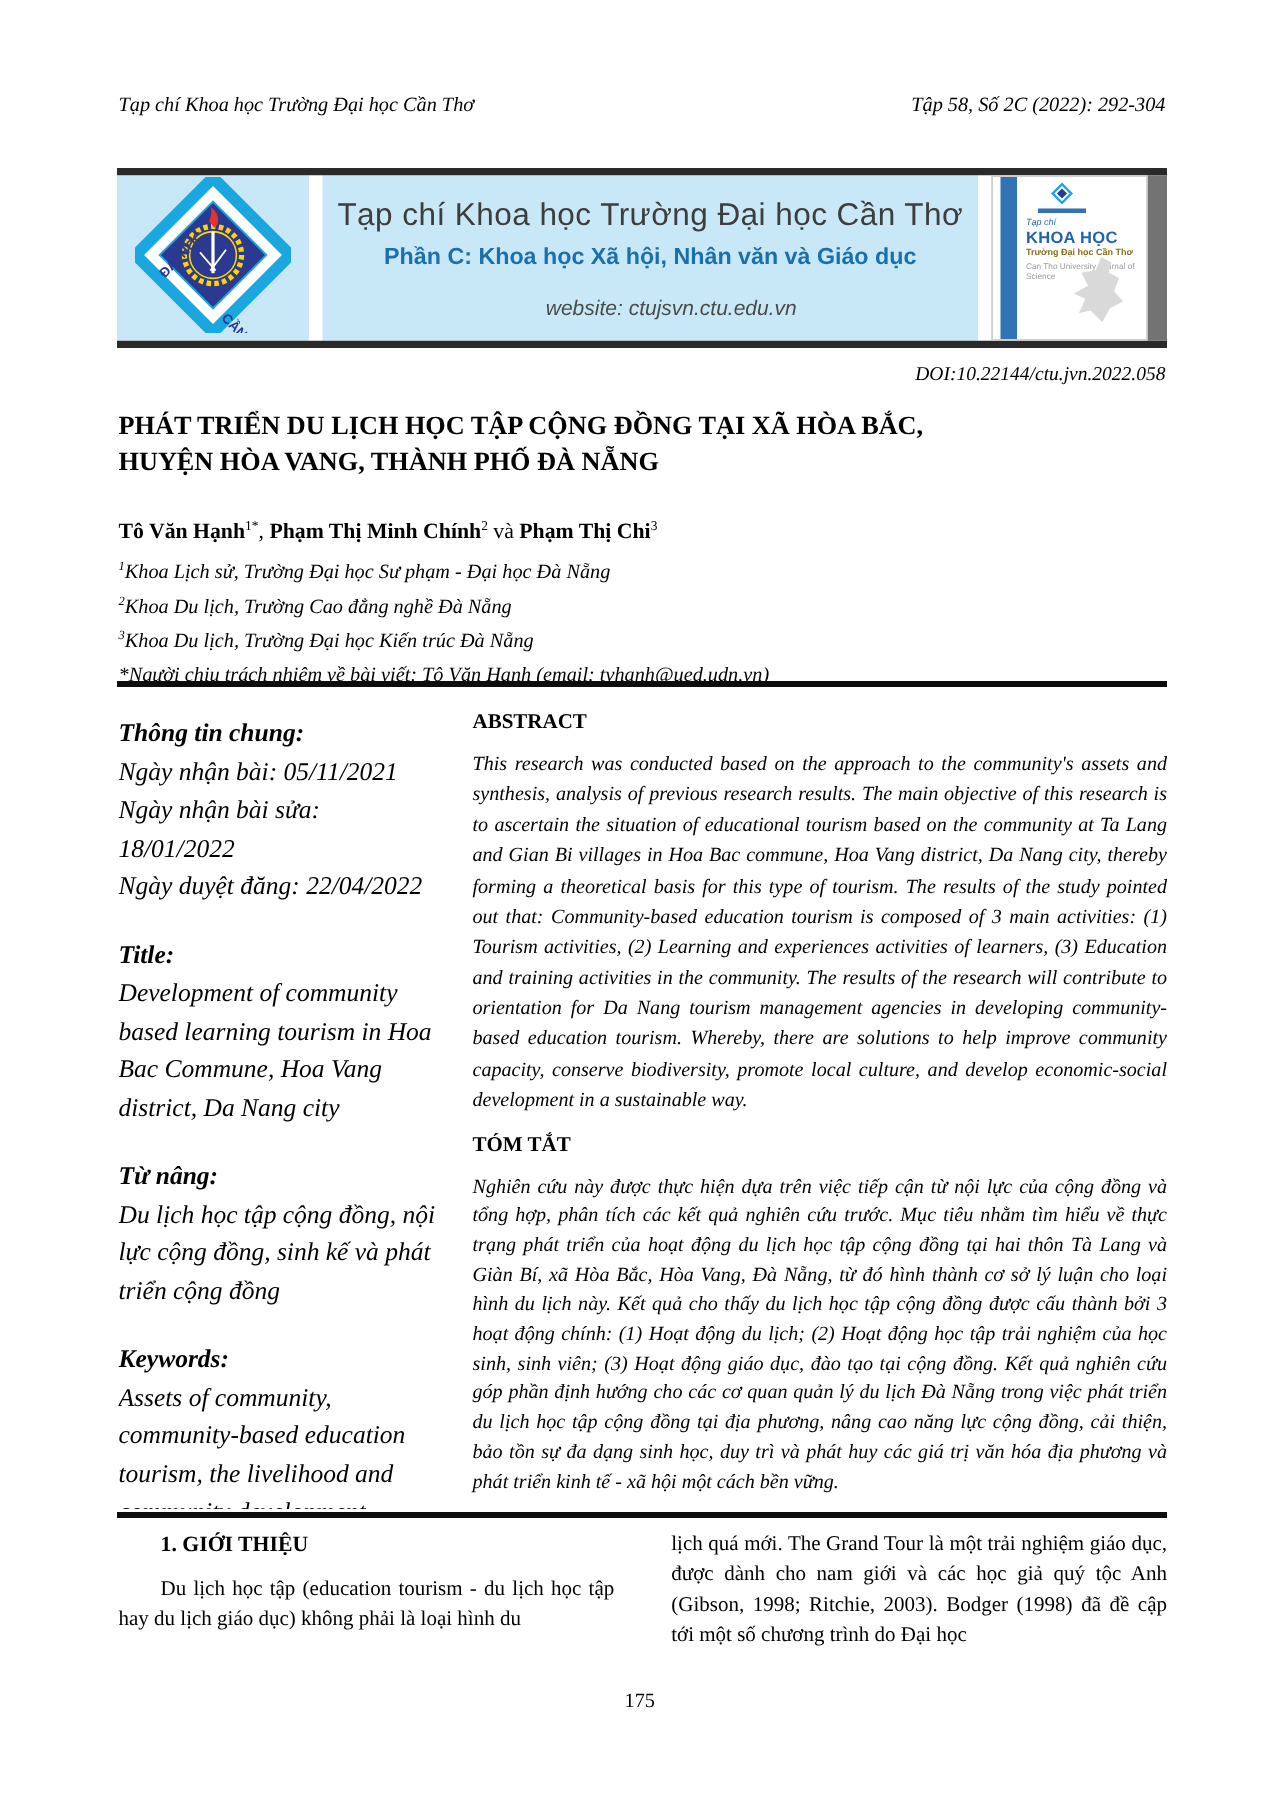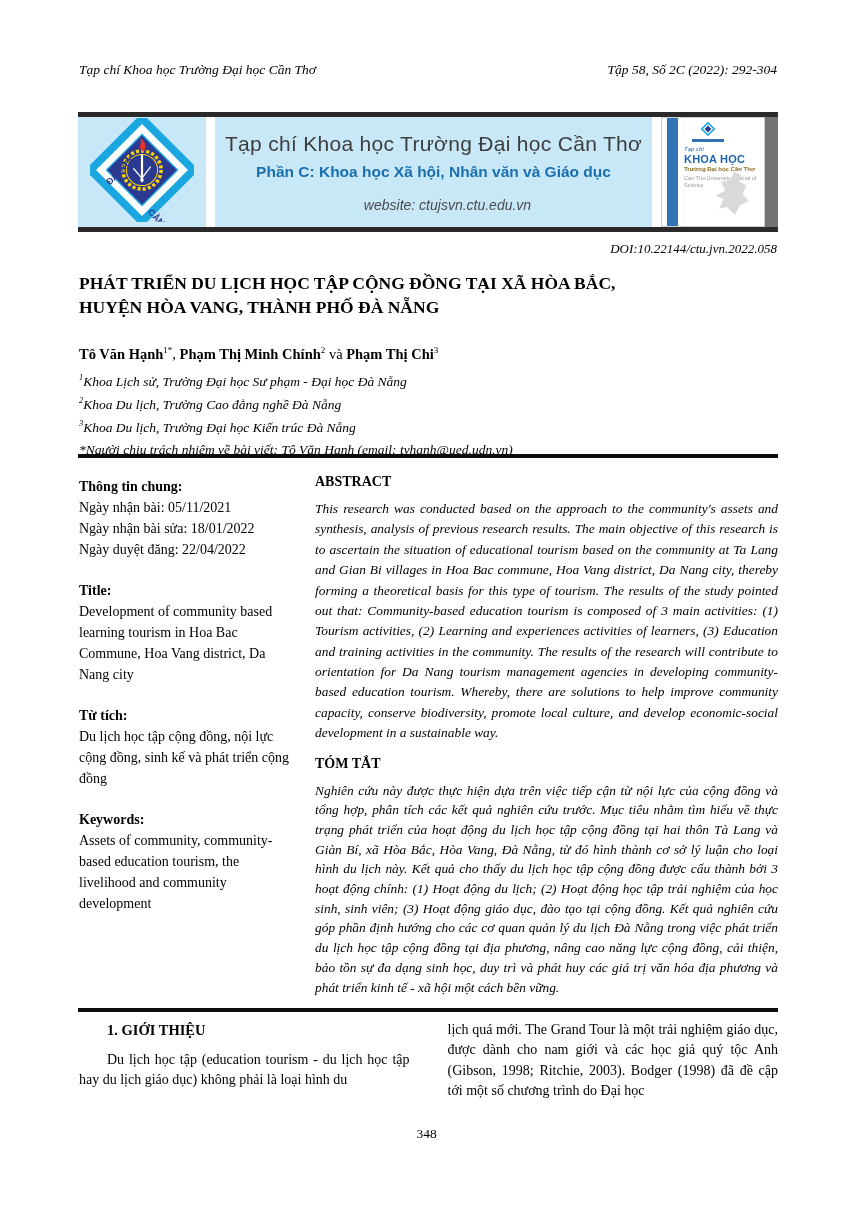--- a/index.html
+++ b/index.html
@@ -81,21 +81,21 @@
 
   .rule { position: absolute; left: 78px; width: 700px; height: 4px; background: #0d0d0d; }
   .rule-1 { top: 454px; }
   .rule-2 { top: 1008px; }
 
   
   .main-row {
     position: absolute; top: 468px; left: 79px; width: 699px; height: 538px;
     display: flex; overflow: hidden;
   }
-  .info-col { width: 216px; padding-top: 8px; font-size: 14px; line-height: 1.5; }
+  .info-col { width: 216px; padding-top: 8px; font-size: 17px; font-style: italic; line-height: 1.5; }
   .info-group { margin-bottom: 20px; }
   .info-heading { font-weight: bold; }
   .abstract-col { flex: 1; padding-left: 20px; }
   .block-heading { font-size: 14px; font-weight: bold; margin: 6px 0 9px 0; }
   .abstract-text, .tomtat-text {
     font-style: italic; font-size: 13.4px; line-height: 1.52;
     text-align: justify;
   }
   .tomtat-heading { margin-top: 12px; }
   .tomtat-text { line-height: 1.47; }
@@ -198,21 +198,21 @@
         <div class="info-heading">Thông tin chung:</div>
         <div>Ngày nhận bài: 05/11/2021</div>
         <div>Ngày nhận bài sửa: 18/01/2022</div>
         <div>Ngày duyệt đăng: 22/04/2022</div>
       </div>
       <div class="info-group">
         <div class="info-heading">Title:</div>
         <div>Development of community based learning tourism in Hoa Bac Commune, Hoa Vang district, Da Nang city</div>
       </div>
       <div class="info-group">
-        <div class="info-heading">Từ tích:</div>
+        <div class="info-heading">Từ nâng:</div>
         <div>Du lịch học tập cộng đồng, nội lực cộng đồng, sinh kế và phát triển cộng đồng</div>
       </div>
       <div class="info-group">
         <div class="info-heading">Keywords:</div>
         <div>Assets of community, community-based education tourism, the livelihood and community development</div>
       </div>
     </div>
     <div class="abstract-col">
       <div class="block-heading">ABSTRACT</div>
       <div class="abstract-text">This research was conducted based on the approach to the community's assets and synthesis, analysis of previous research results. The main objective of this research is to ascertain the situation of educational tourism based on the community at Ta Lang and Gian Bi villages in Hoa Bac commune, Hoa Vang district, Da Nang city,  thereby forming a theoretical basis for this type of tourism.  The results of the study pointed out that: Community-based education tourism is composed of 3 main activities: (1) Tourism activities, (2) Learning and experiences activities of learners, (3) Education and training activities in the community. The results of the research will contribute to orientation for Da Nang tourism management agencies in developing community-based education tourism. Whereby,  there are solutions to help improve community capacity, conserve biodiversity, promote local culture, and develop economic-social development in a sustainable way.</div>
@@ -226,15 +226,15 @@
   <div class="body-row">
     <div class="body-col">
       <div class="section-heading">1.  GIỚI THIỆU</div>
       <div class="para-indent">Du lịch học tập (education tourism - du lịch học tập hay du lịch giáo dục) không phải là loại hình du</div>
     </div>
     <div class="body-col">
       <div>lịch quá mới. The Grand Tour là một trải nghiệm giáo dục, được dành cho nam giới và các học giả quý tộc Anh (Gibson, 1998; Ritchie, 2003). Bodger (1998) đã đề cập tới một số chương trình do Đại học</div>
     </div>
   </div>
 
-  <div class="footer-pagenum">348</div>
+  <div class="footer-pagenum">175</div>
 
 </div>
 
 </body></html>

